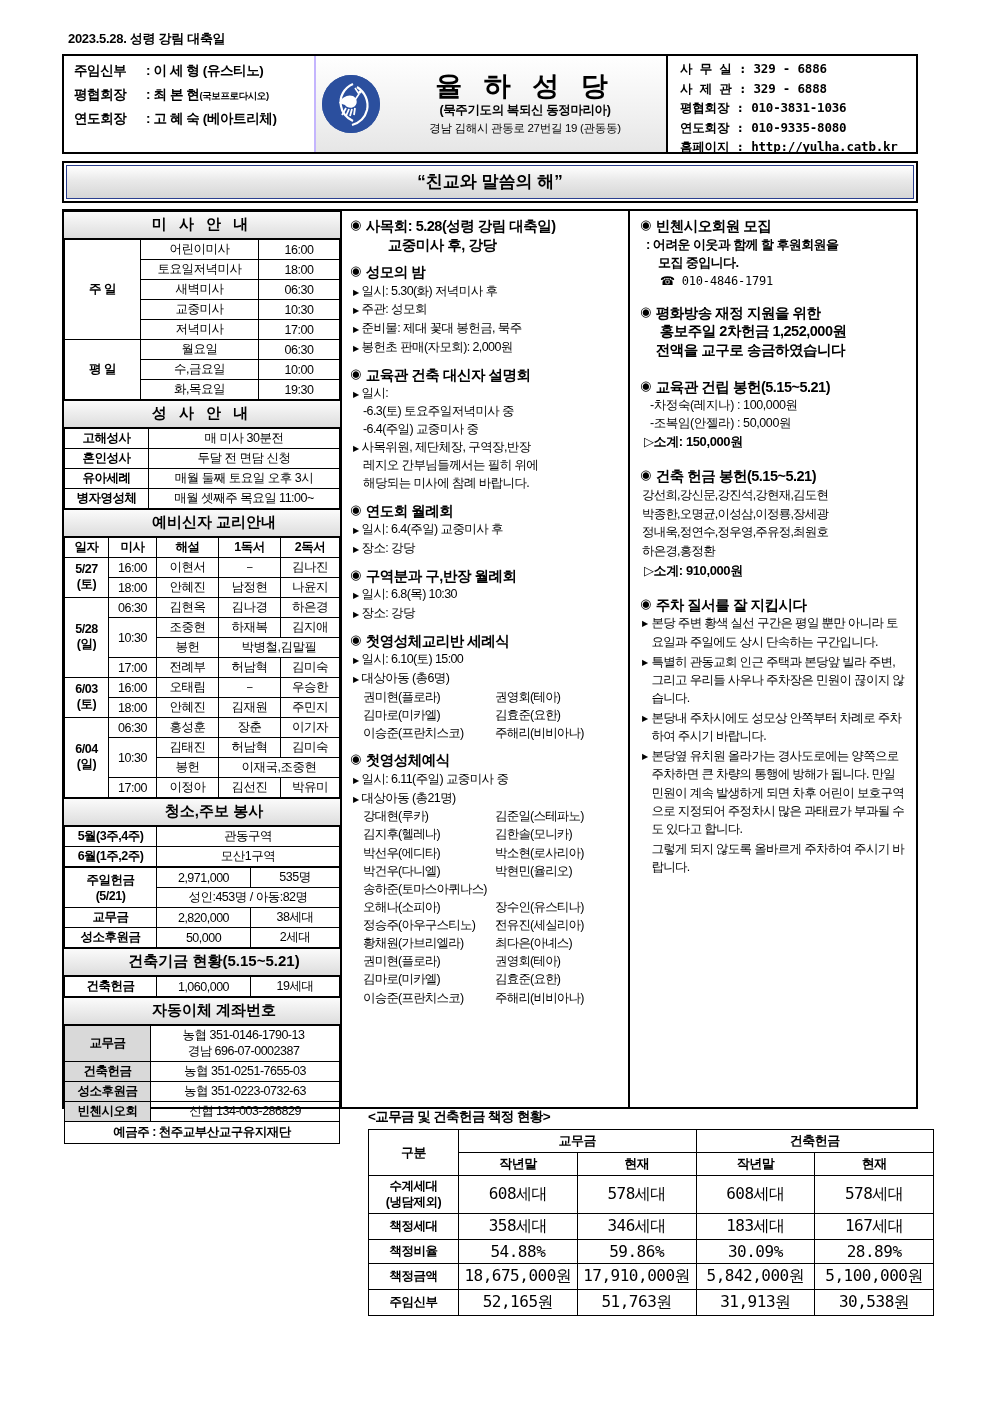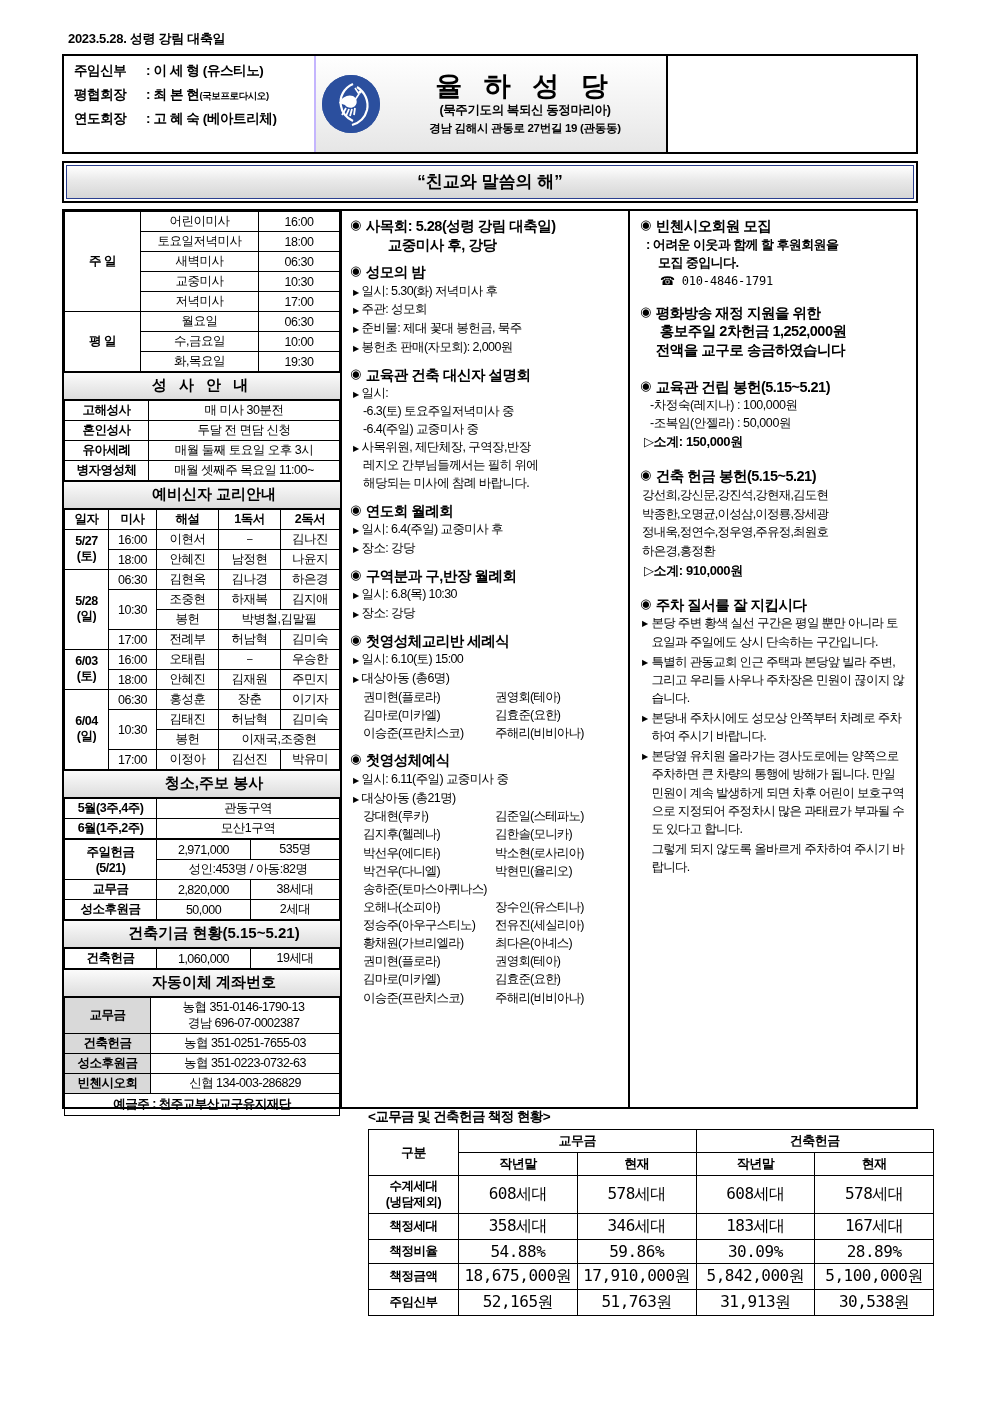--- a/index.html
+++ b/index.html
@@ -23,21 +23,21 @@
   .mast-left .row { display:flex; align-items:baseline; font-size:13.5px; font-weight:bold; margin-bottom:6px; letter-spacing:-0.4px;}
   .mast-left .lbl { width:72px; }
   .small-paren { font-size:9.5px; font-weight:bold; }
   .mast-mid { width: 352px; border-right:2px solid #000; display:flex; align-items:center; padding-left:6px;
               background: linear-gradient(to bottom,#ffffff 0%, #f2f2f2 55%, #e6e6e6 100%); }
   .logo { width:58px; height:58px; border-radius:50%; background:#2b4f9e; position:relative; flex:0 0 auto; margin-right:4px;}
   .logo svg { position:absolute; left:0; top:0; }
   .mast-title { text-align:center; flex:1; }
   .mast-title .big { font-size:27px; font-weight:bold; letter-spacing:7px; line-height:1.05; }
   .mast-title .sub1 { font-size:12.5px; font-weight:bold; letter-spacing:-0.4px; margin-top:1px;}
-  .mast-title .sub2 { font-size:11.5px; font-weight:bold; letter-spacing:-0.3px; margin-top:2px;}
+  .mast-title .sub2 { font-size:11.5px; font-weight:normal; letter-spacing:-0.3px; margin-top:2px;}
   .mast-right { flex:1; padding: 5px 0 0 12px; }
   .mast-right .row { font-size:12.5px; font-weight:bold; font-family:"DejaVu Sans Mono","Liberation Mono",monospace; margin-bottom:2.5px; letter-spacing:-0.2px; white-space:nowrap;}
 
   
   .banner-wrap { width:856px; margin-top:7px; border:2px solid #000; padding:2px; }
   .banner { border:1px solid #2b3f8f; background:linear-gradient(to bottom,#ffffff 0%,#e9e9e9 45%,#d6d6d6 100%);
             text-align:center; font-size:17px; font-weight:bold; padding:4px 0 5px; letter-spacing:0px; }
 
   
   .body-wrap { width:856px; margin-top:6px; border:2px solid #000; display:flex; height: 900px; }
@@ -126,30 +126,38 @@
           <circle cx="38" cy="17" r="1.6" fill="#ffffff"></circle>
         </svg>
       </div>
       <div class="mast-title">
         <div class="big">율 하 성 당</div>
         <div class="sub1">(묵주기도의 복되신 동정마리아)</div>
         <div class="sub2">경남 김해시 관동로 27번길 19 (관동동)</div>
       </div>
     </div>
 
+    <div class="mast-right">
+      <div class="row">사 무 실 :  329 - 6886</div>
+      <div class="row">사 제 관 :  329 - 6888</div>
+      <div class="row">평협회장 :  010-3831-1036</div>
+      <div class="row">연도회장 :  010-9335-8080</div>
+      <div class="row">홈페이지 :  http://yulha.catb.kr</div>
+    </div>
   </div>
 
   <div class="banner-wrap">
     <div class="banner">“친교와 말씀의 해”</div>
   </div>
 
   <div class="body-wrap">
 
     <div class="col-left">
 
+      <div class="sect">미 사 안 내</div>
       <table class="t">
         <colgroup>
             <col style="width:76px">
             <col style="width:118px">
             <col>
           </colgroup>
         <tbody>
           <tr>
             <td class="bold" rowspan="5">주    일</td>
             <td>어린이미사</td>

